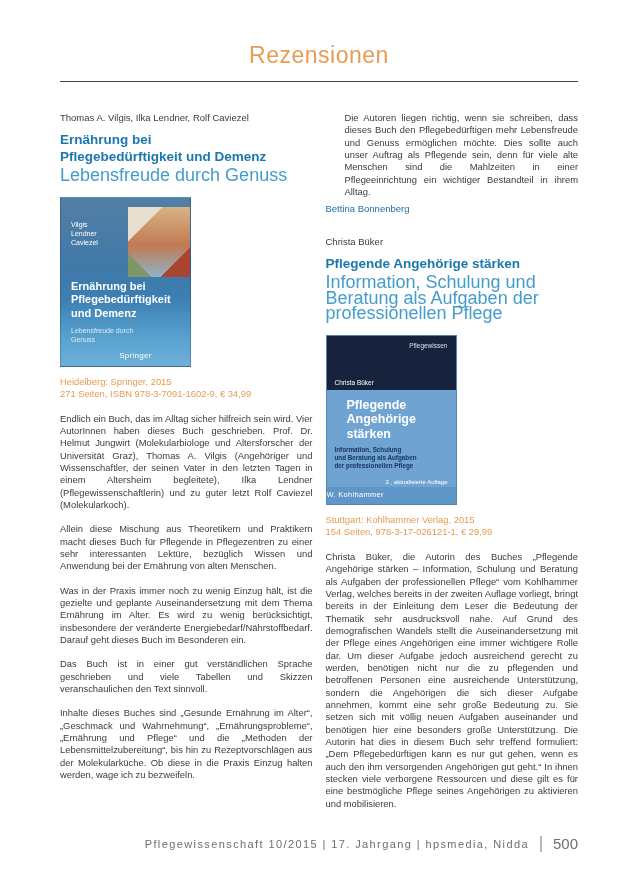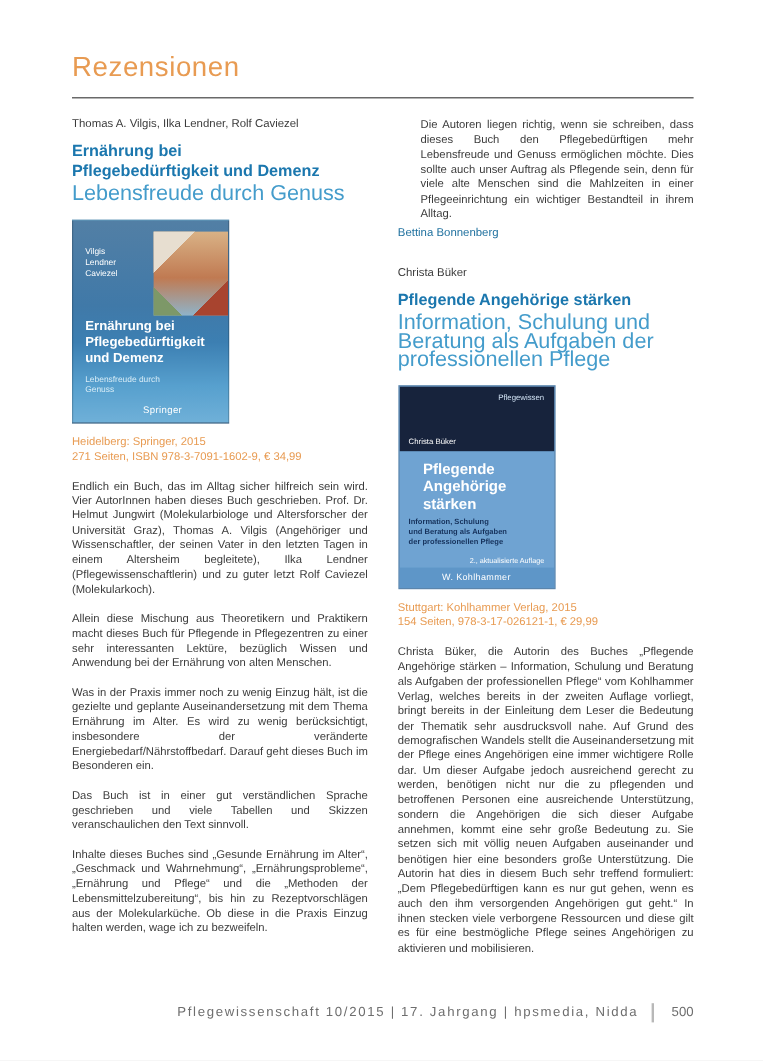--- a/index.html
+++ b/index.html
@@ -7,26 +7,26 @@
     position: relative;
     width: 637px; height: 884px;
     margin: 0 auto;
     background: #ffffff;
     font-family: "Liberation Sans", sans-serif;
     color: var(--body_text, #3b3b3b);
     overflow: hidden;
   }
 
   
-  .header { position: absolute; top: 42px; left: 60px; width: 518px; text-align: left; }
+  .header { position: absolute; top: 42px; left: 60px; width: 518px; text-align: center; }
   .header-title { font-size: 23px; font-weight: 400; color: var(--accent, #E89B52); letter-spacing: 0.5px; }
   .header-rule { position: absolute; top: 81px; left: 60px; width: 518px; border-top: 1.6px solid var(--rule, #444); }
 
   
-  .columns { position: absolute; top: 98px; left: 60px; width: 518px; display: flex; gap: 25px; }
+  .columns { position: absolute; top: 112px; left: 60px; width: 518px; display: flex; gap: 13px; }
   .col { width: 253px; }
 
   .authors-line { font-size: 9.5px; line-height: 12px; color: var(--body_text, #3b3b3b); }
   .book-title { margin-top: 7px; font-size: 13.5px; font-weight: bold; color: var(--title_blue, #1B77AE); line-height: 17px; }
   .book-subtitle { margin-top: 3px; font-size: 18px; color: var(--subtitle_blue, #449CCB); line-height: 15.5px; }
 
   .body-par { margin-top: 12px; font-size: 9.4px; line-height: 12.35px; text-align: justify; }
   .body-par.first { margin-top: 0; margin-left: 19px; }
   .reviewer { margin-top: 5px; font-size: 9.5px; font-weight: normal; color: var(--reviewer_blue, #20719F); }
   .author-line2 { margin-top: 22px; font-size: 9.5px; }
@@ -61,30 +61,30 @@
   .c1-logo { margin-top: auto; padding: 0 0 6px 20px; font-size: 8px; color: #ffffff; letter-spacing: 0.3px; text-align: center; }
 
   
   .cover2 { background: var(--cover2_blue, #6FA3D2); }
   .c2-topband { height: 54px; background: var(--cover2_navy, #17233C); position: relative; padding: 6px 8px 0; box-sizing: border-box; }
   .c2-series { text-align: right; color: #cfe0f2; font-size: 6.5px; }
   .c2-author { position: absolute; bottom: 4px; left: 8px; color: #ffffff; font-size: 6.5px; }
   .c2-title { padding: 8px 20px 0; font-size: 12.5px; font-weight: bold; color: #ffffff; line-height: 14.5px; }
   .c2-sub { padding: 5px 8px 0; font-size: 6.3px; font-weight: bold; line-height: 8px; color: #16325c; }
   .c2-edition { margin-top: auto; text-align: right; padding: 0 8px 2px; font-size: 6px; color: #ffffff; }
-  .c2-logo { text-align: center; padding: 3px 0 5px; font-size: 7.5px; color: #ffffff; background: #5E96C8; letter-spacing: 0.3px; }
+  .c2-logo { text-align: left; padding: 3px 0 5px; font-size: 7.5px; color: #ffffff; background: #5E96C8; letter-spacing: 0.3px; }
 
   
   .footer {
     position: absolute; bottom: 32px; right: 59px;
     display: flex; align-items: center; gap: 11px;
   }
   .footer-journal { font-size: 11px; letter-spacing: 1.4px; color: var(--footer_text, #6e6e6e); }
   .footer-divider { width: 2px; height: 16px; background: #b8b8b8; }
-  .footer-page { font-size: 11px; color: var(--footer_text, #6e6e6e); min-width: 22px; text-align: right; }
+  .footer-page { font-size: 15px; color: var(--footer_text, #6e6e6e); min-width: 22px; text-align: right; }
 </style>
 </head>
 <body>
 
 <div class="page">
 
   <div class="header">
     <span class="header-title">Rezensionen</span>
   </div>
   <div class="header-rule"></div>

